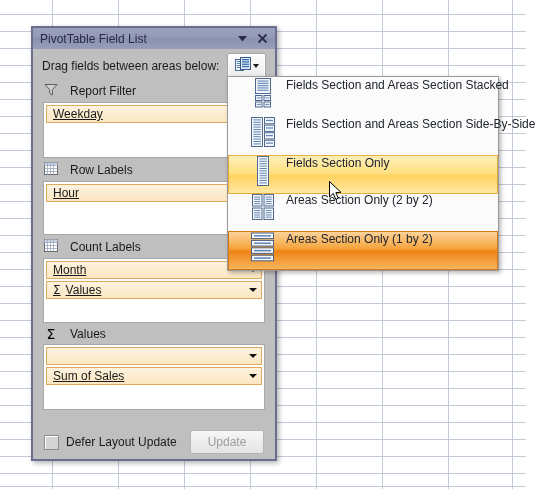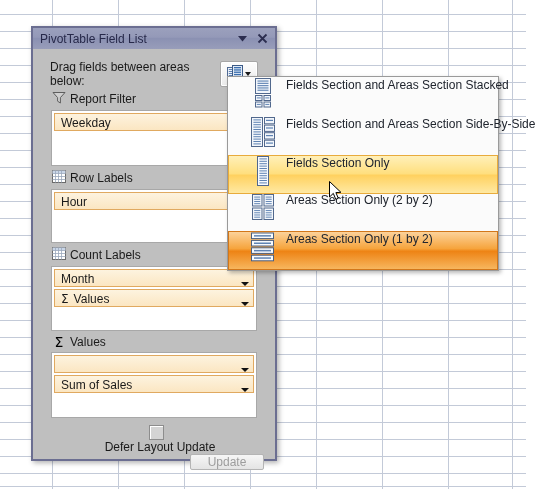--- a/index.html
+++ b/index.html
@@ -48,21 +48,21 @@
     color:#27294a;font-size:12px;font-weight:normal;
     white-space:nowrap;
   }
   .tb-btns{margin-left:auto;display:flex;align-items:center;gap:9px;padding-right:3px;}
   .tb-btn{color:#2b2d4f;font-size:11px;line-height:11px;cursor:default;}
   .tb-btn svg{display:block;}
 
   #fl-body{
     position:absolute;left:0;top:21px;right:0;bottom:0;
     background:#bfbfbf;
-    padding:8px;
+    padding:0;
   }
 
   .drag-row{
     display:flex;align-items:center;
     padding:7px 8px 4px 9px;
     height:30px;box-sizing:border-box;
   }
   .drag-label{color:#1a1a1a;font-size:12px;}
   .layout-btn{
     margin-left:auto;margin-right:1px;
@@ -73,59 +73,60 @@
     display:flex;align-items:center;justify-content:center;gap:2px;
     box-shadow:inset 0 0 0 1px #fff;
   }
   .layout-btn .caret{
     width:0;height:0;border-left:3.5px solid transparent;border-right:3.5px solid transparent;
     border-top:4px solid #1a1a1a;
   }
 
   
   .sect-head{
-    display:flex;align-items:center;gap:4px;
+    display:flex;align-items:center;gap:12px;
     padding:4px 0 3px 11px;
   }
   .sect-head .sh-label{color:#1a1a1a;font-size:12px;}
 
   .dropzone{
     margin:0 10px;
     background:#ffffff;
     border:1px solid #a8a8a8;
     box-sizing:border-box;
     padding:2px 2px 2px 2px;
   }
   .dz-h1{height:56px;}
   .dz-h2{height:54px;}
   .dz-h3{height:65px;}
   .dz-h4{height:66px;}
 
   .field-pill{
     height:18px;box-sizing:border-box;
     border:1px solid #e0a960;
     background:linear-gradient(to bottom,#fdf3df,#fbe6c2);
-    display:flex;align-items:flex-end;
+    display:flex;align-items:center;
     padding:0 4px 0 6px;
     margin-bottom:2px;
     font-size:12px;color:#1a1a1a;
     position:relative;
+    text-decoration:underline;
   }
   .field-pill .pill-caret{
     margin-left:auto;
     width:0;height:0;border-left:4px solid transparent;border-right:4px solid transparent;
     border-top:4.5px solid #111;
   }
   .field-pill .sigma{font-family:"DejaVu Sans", sans-serif;font-size:12px;margin-right:5px;}
   .pill-nocaret{padding-right:6px;}
 
   
   #fl-bottom{
-    position:absolute;left:12px;right:0;bottom:0;height:34px;
-    display:flex;align-items:center;padding:0 11px;flex-direction:column;
+    position:absolute;left:0;right:0;bottom:0;height:34px;
+    display:flex;align-items:center;padding:0 11px;
   }
   #defer-check{
     width:13px;height:13px;border:1px solid #8d8d8d;background:#d4d4d4;
     box-shadow:inset 1px 1px 0 #fff;
     margin-right:7px;flex:none;
   }
   #defer-label{font-size:12px;color:#1a1a1a;}
   #update-btn{
     margin-left:auto;
     width:72px;height:22px;

